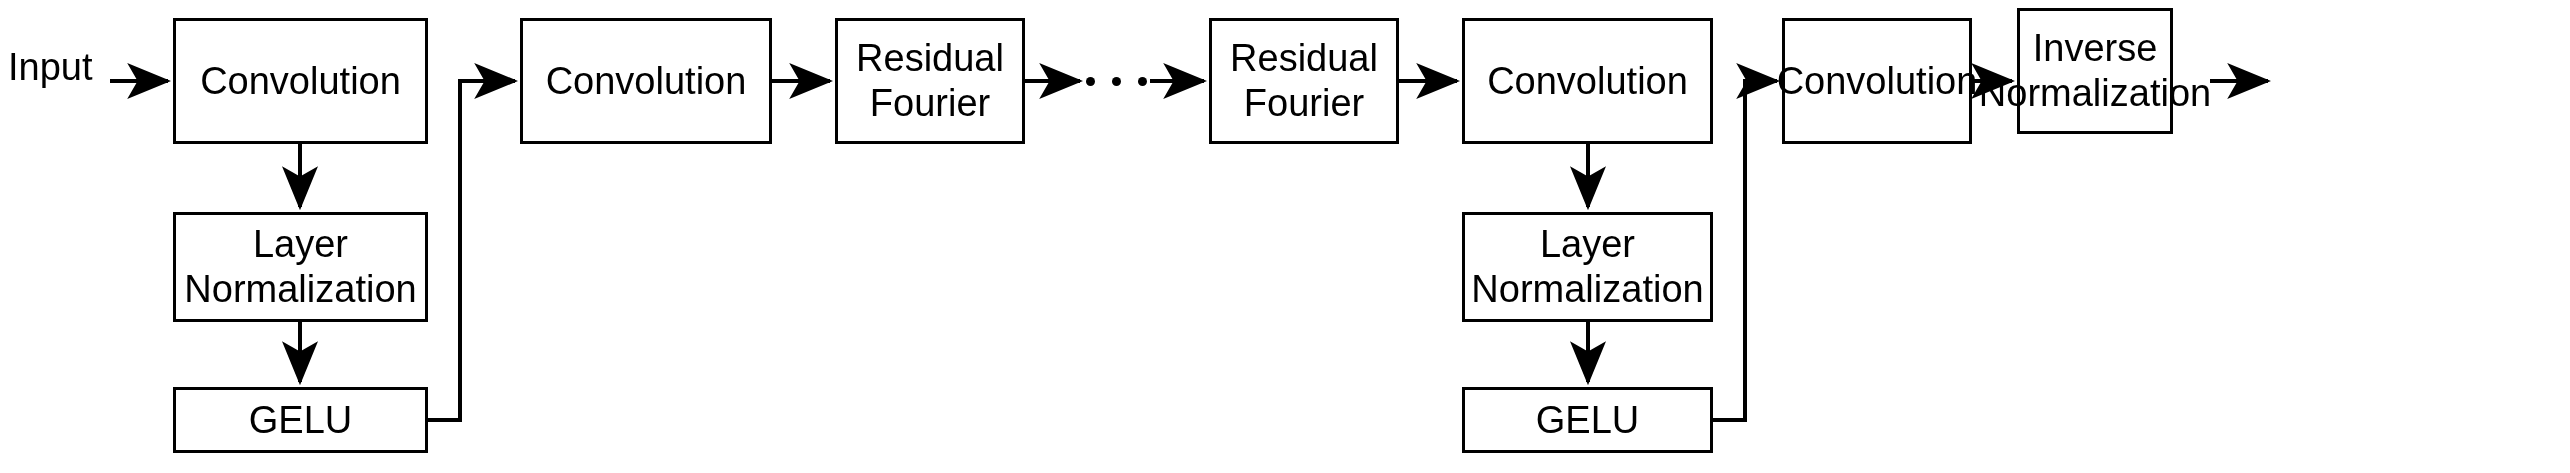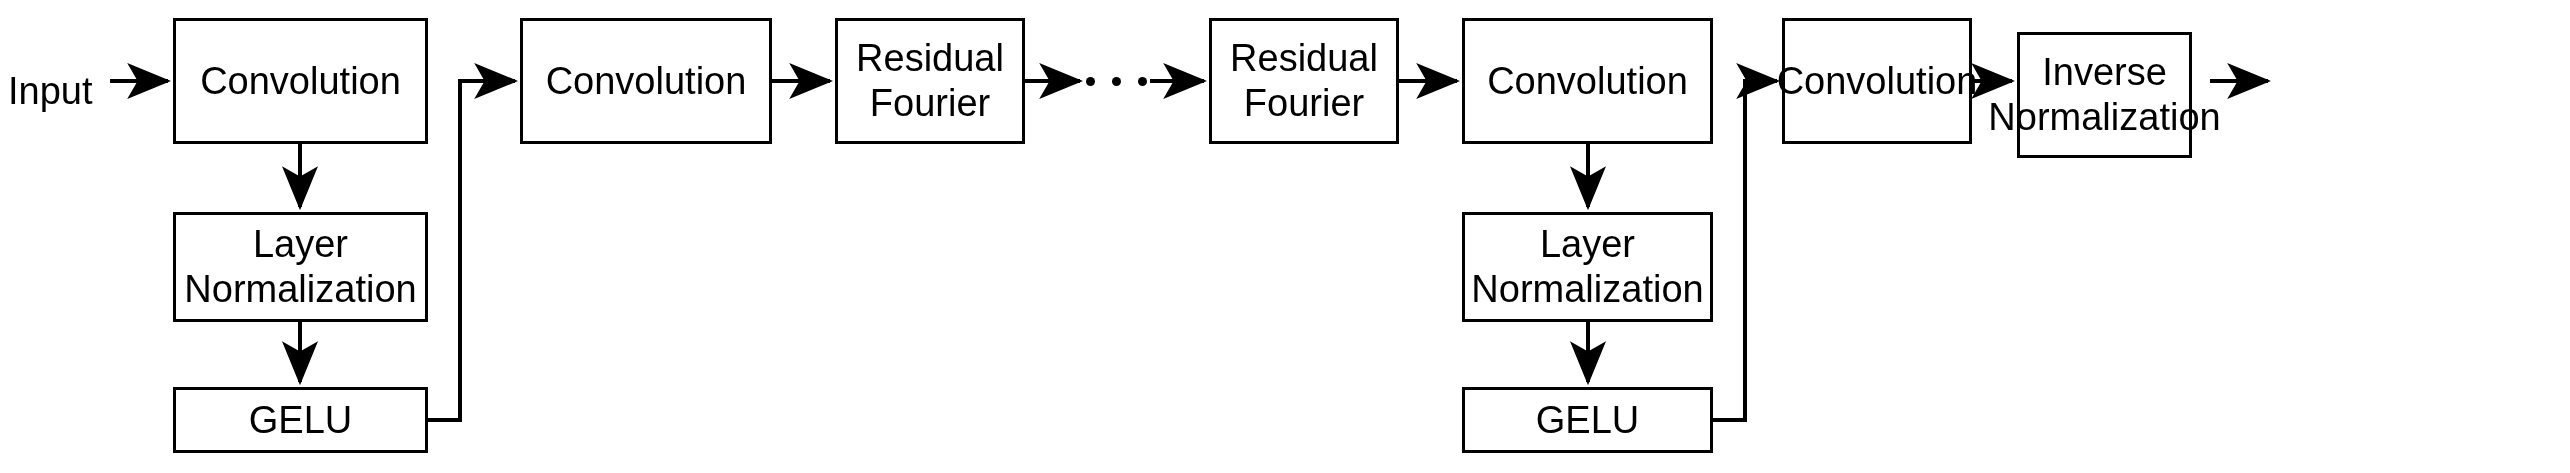--- a/index.html
+++ b/index.html
@@ -89,21 +89,21 @@
 
     <line x1="1588" y1="322" x2="1588" y2="382" stroke="#000000" stroke-width="4" marker-end="url(#arrowhead)"></line>
 
     <polyline points="1713,420 1745,420 1745,81 1777,81" fill="none" stroke="#000000" stroke-width="4" marker-end="url(#arrowhead)"></polyline>
 
     <line x1="1972" y1="81" x2="2012" y2="81" stroke="#000000" stroke-width="4" marker-end="url(#arrowhead)"></line>
 
     <line x1="2210" y1="81" x2="2268" y2="81" stroke="#000000" stroke-width="4" marker-end="url(#arrowhead)"></line>
   </svg>
 
-  <div class="freetext" style="left:8px; top:70px;">Input</div>
+  <div class="freetext" style="left:8px; top:46px;">Input</div>
 
 
   <div class="dots" style="left:1086px; top:77px;">
     <span></span>
     <span></span>
     <span></span>
   </div>
 
   <div class="node" style="left:173px; top:18px; width:255px; height:126px;">Convolution</div>
 
@@ -122,16 +122,16 @@
 
   <div class="node" style="left:1462px; top:18px; width:251px; height:126px;">Convolution</div>
 
   <div class="node" style="left:1462px; top:212px; width:251px; height:110px;">Layer
 Normalization</div>
 
   <div class="node" style="left:1462px; top:387px; width:251px; height:66px;">GELU</div>
 
   <div class="node" style="left:1782px; top:18px; width:190px; height:126px;">Convolution</div>
 
-  <div class="node" style="left:2017px; top:32px; width:175px; height:126px;">Inverse
+  <div class="node" style="left:2017px; top:8px; width:156px; height:126px;">Inverse
 Normalization</div>
 
 </div>
 
 </body></html>

